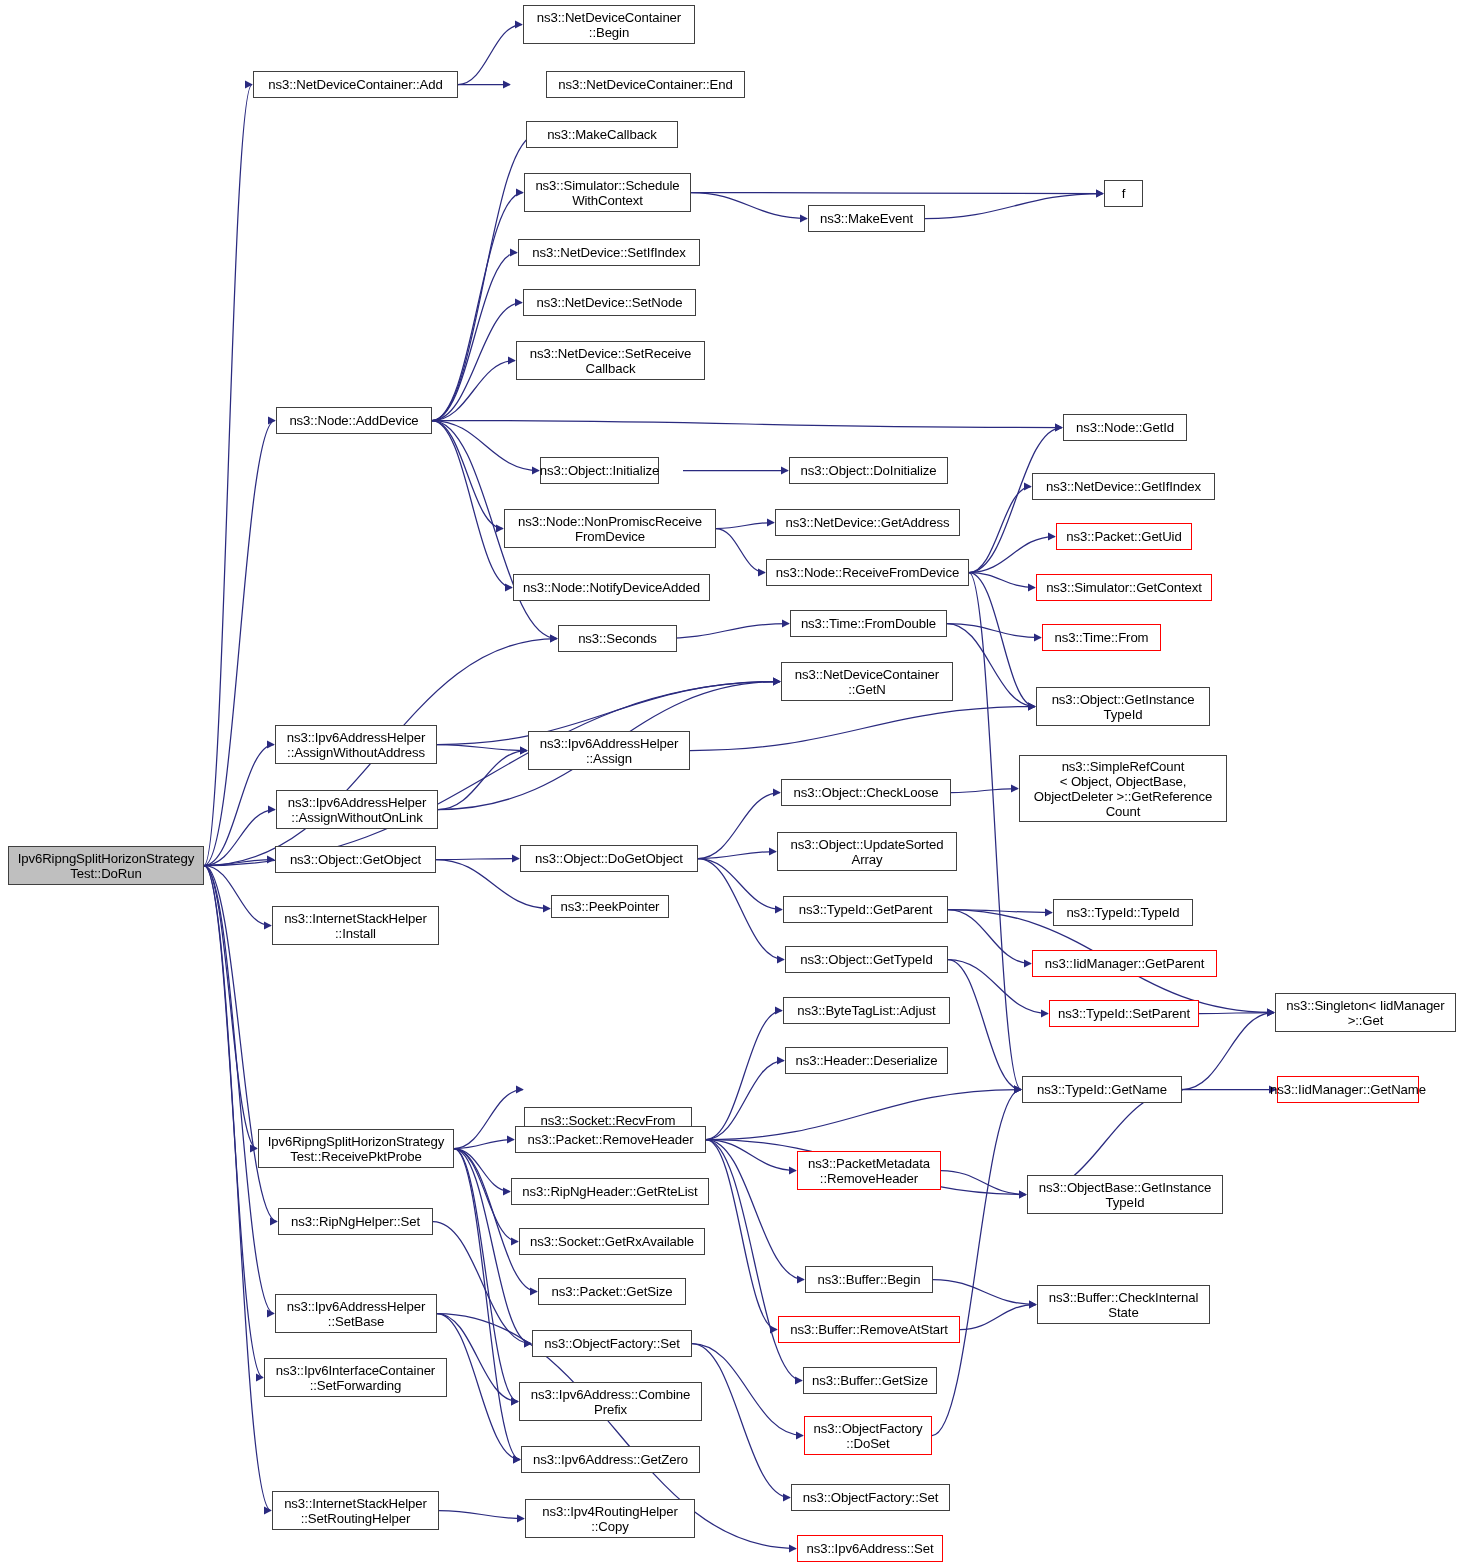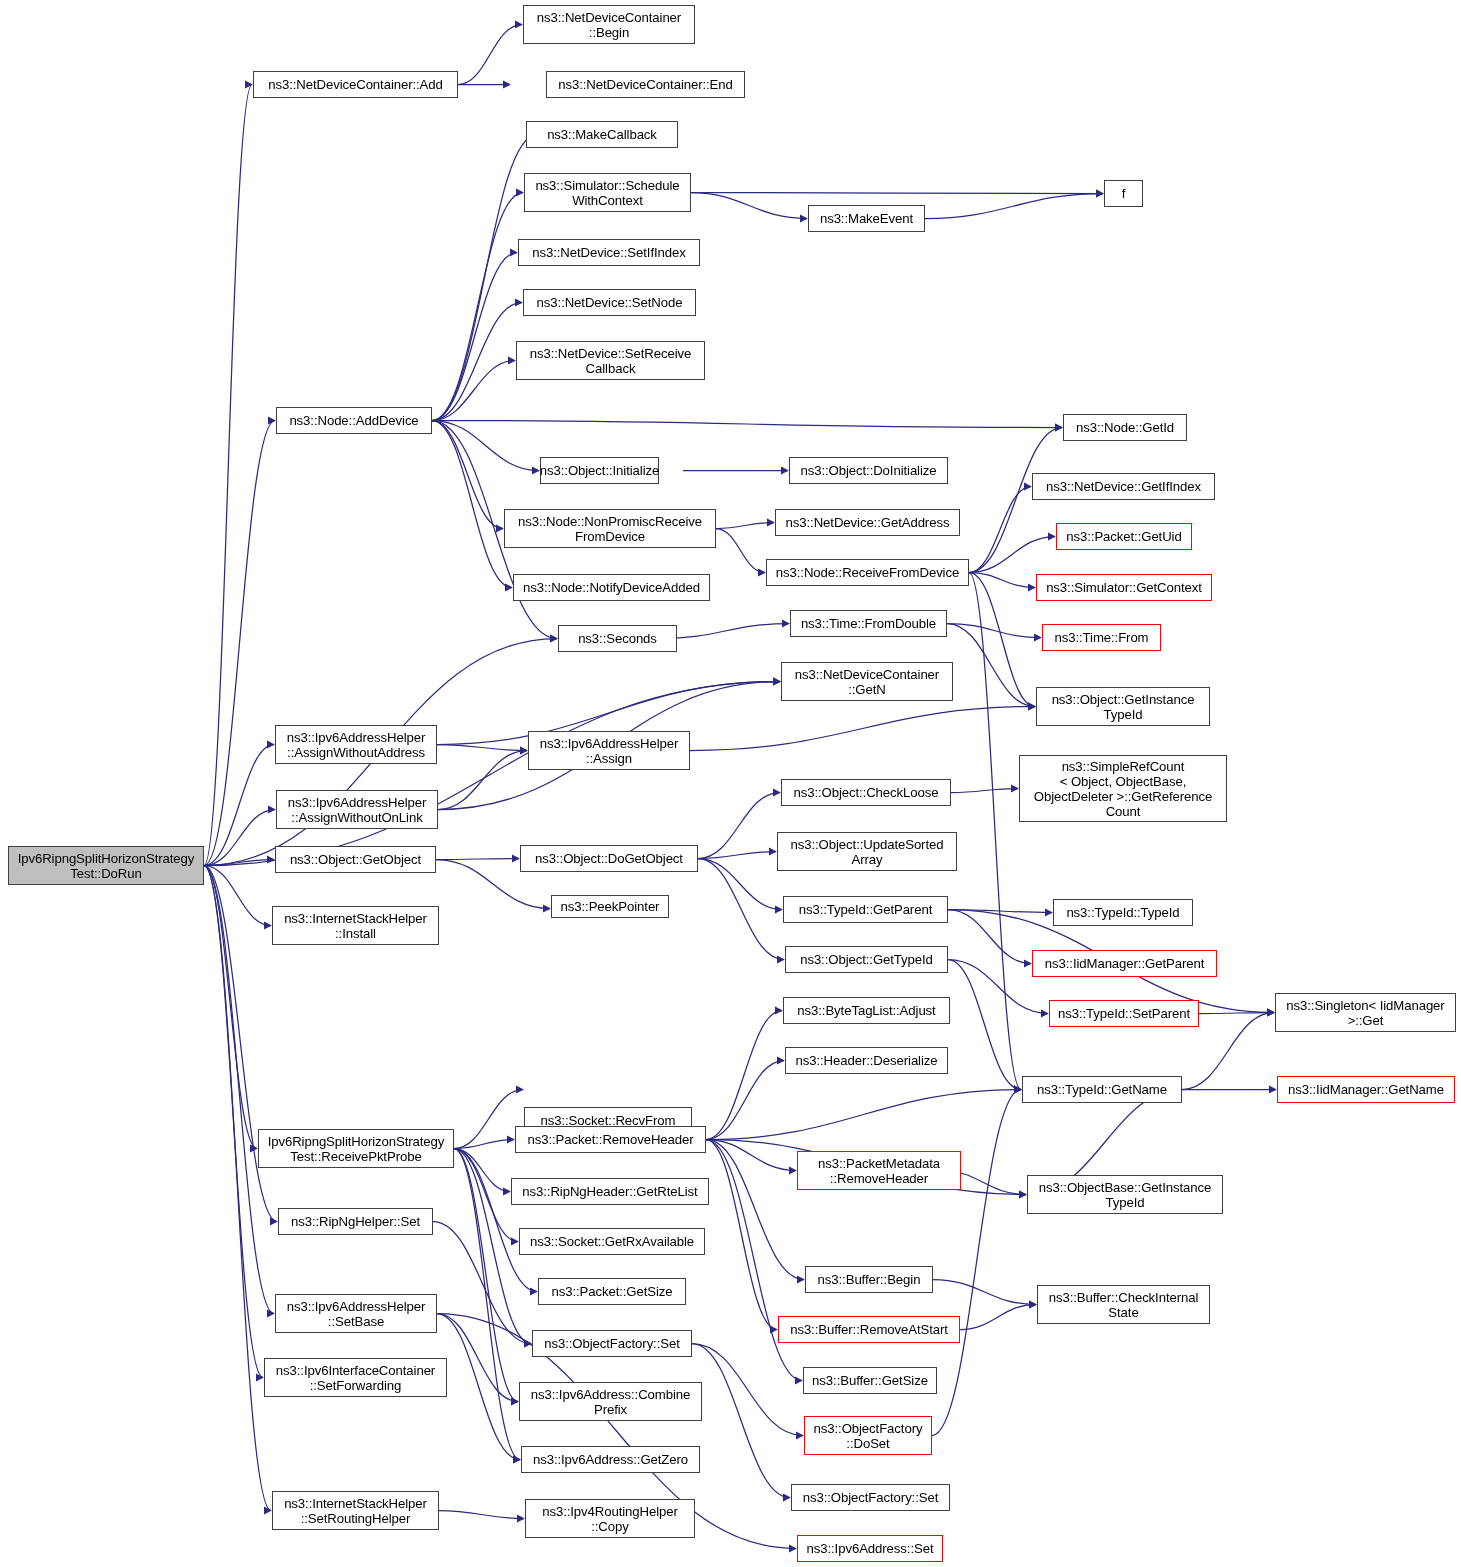--- a/index.html
+++ b/index.html
@@ -171,25 +171,25 @@
       <div class="node" style="left: 272px; top: 906px; width: 167px; height: 39px;">ns3::InternetStackHelper
 ::Install</div>
       <div class="node" style="left: 785px; top: 946px; width: 163px; height: 27px;">ns3::Object::GetTypeId</div>
       <div class="node red" style="left: 1049px; top: 1000px; width: 150px; height: 27px;">ns3::TypeId::SetParent</div>
       <div class="node" style="left: 1275px; top: 993px; width: 181px; height: 39px;">ns3::Singleton&lt; IidManager
 &gt;::Get</div>
       <div class="node" style="left: 783px; top: 997px; width: 167px; height: 27px;">ns3::ByteTagList::Adjust</div>
       <div class="node" style="left: 785px; top: 1047px; width: 163px; height: 27px;">ns3::Header::Deserialize</div>
       <div class="node" style="left: 524px; top: 1076px; width: 168px; height: 27px; margin-top: 31px;">ns3::Socket::RecvFrom</div>
       <div class="node" style="left: 1022px; top: 1076px; width: 160px; height: 27px;">ns3::TypeId::GetName</div>
-      <div class="node red" style="left: 1277px; top: 1076px; width: 178px; height: 27px;">ns3::IidManager::GetName</div>
+      <div class="node red" style="left: 1277px; top: 1076px; width: 142px; height: 27px;">ns3::IidManager::GetName</div>
       <div class="node" style="left: 515px; top: 1126px; width: 191px; height: 27px;">ns3::Packet::RemoveHeader</div>
       <div class="node" style="left: 258px; top: 1129px; width: 196px; height: 39px;">Ipv6RipngSplitHorizonStrategy
 Test::ReceivePktProbe</div>
-      <div class="node red" style="left: 797px; top: 1151px; width: 164px; height: 39px;">ns3::PacketMetadata
+      <div class="node red" style="left: 797px; top: 1151px; width: 144px; height: 39px;">ns3::PacketMetadata
 ::RemoveHeader</div>
       <div class="node" style="left: 1027px; top: 1175px; width: 196px; height: 39px;">ns3::ObjectBase::GetInstance
 TypeId</div>
       <div class="node" style="left: 511px; top: 1178px; width: 198px; height: 27px;">ns3::RipNgHeader::GetRteList</div>
       <div class="node" style="left: 519px; top: 1228px; width: 186px; height: 27px;">ns3::Socket::GetRxAvailable</div>
       <div class="node" style="left: 278px; top: 1208px; width: 155px; height: 27px;">ns3::RipNgHelper::Set</div>
       <div class="node" style="left: 805px; top: 1266px; width: 128px; height: 27px;">ns3::Buffer::Begin</div>
       <div class="node" style="left: 538px; top: 1278px; width: 148px; height: 27px;">ns3::Packet::GetSize</div>
       <div class="node" style="left: 1037px; top: 1285px; width: 173px; height: 39px;">ns3::Buffer::CheckInternal
 State</div>

